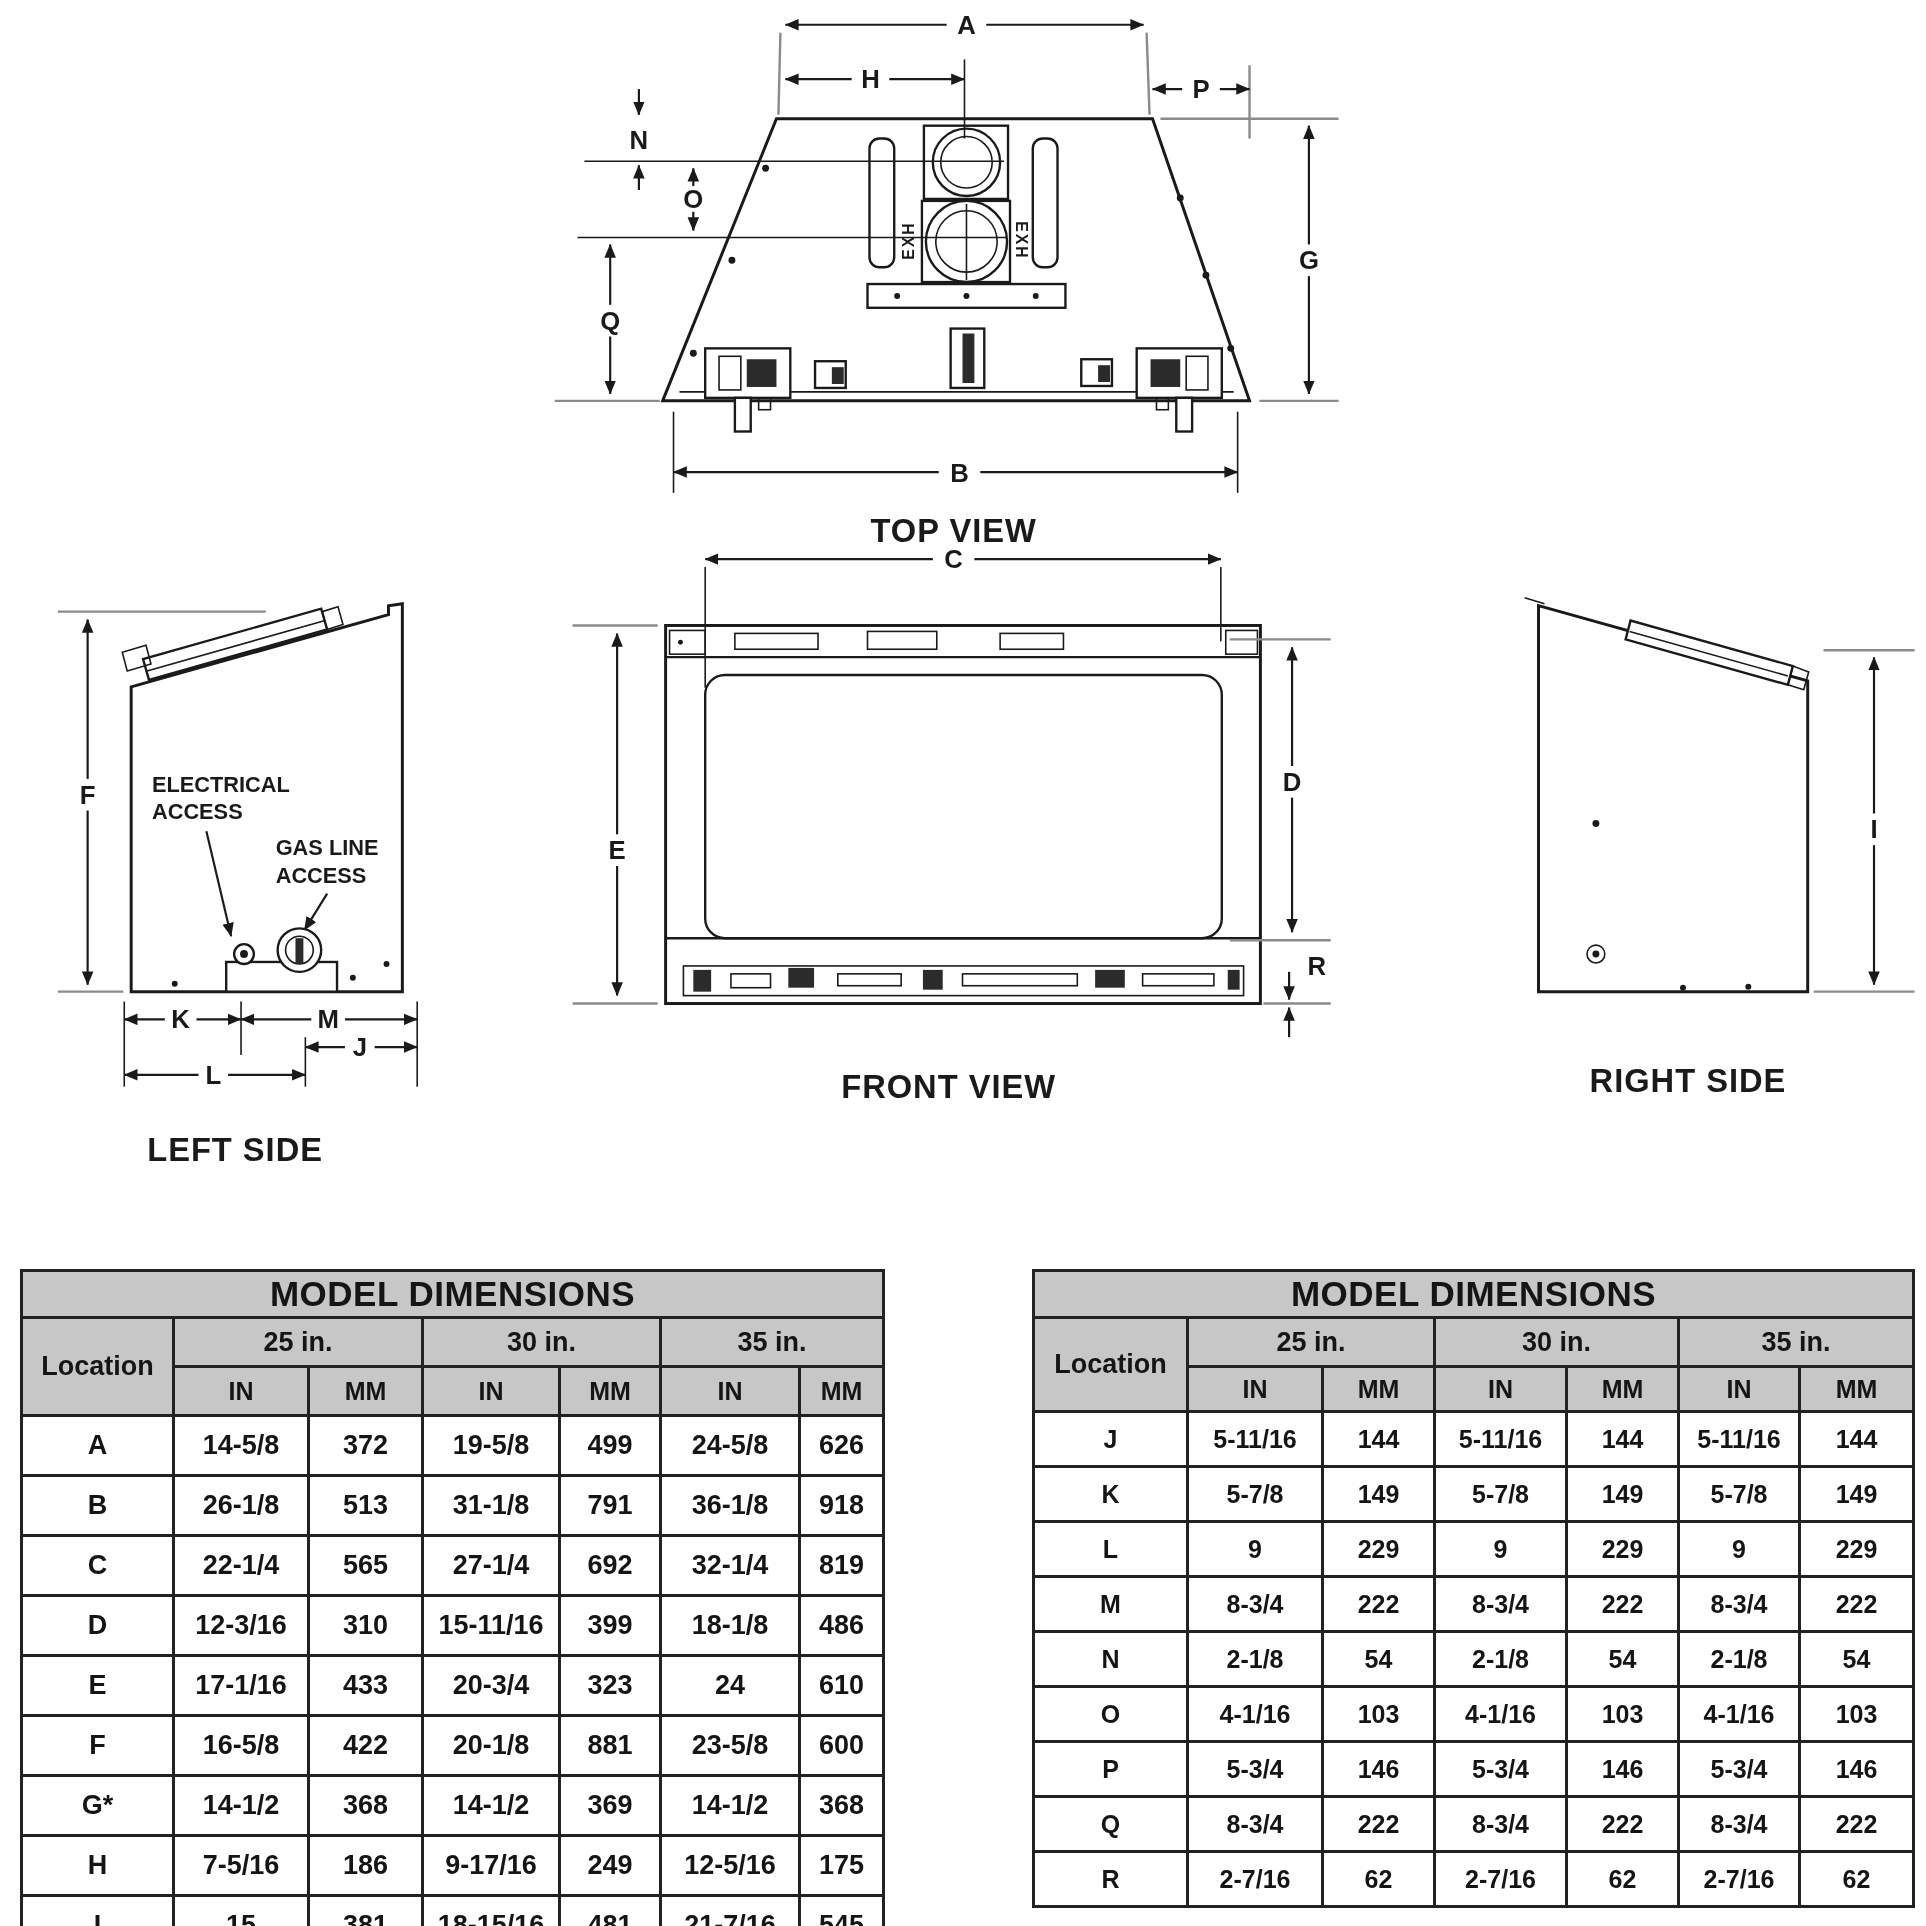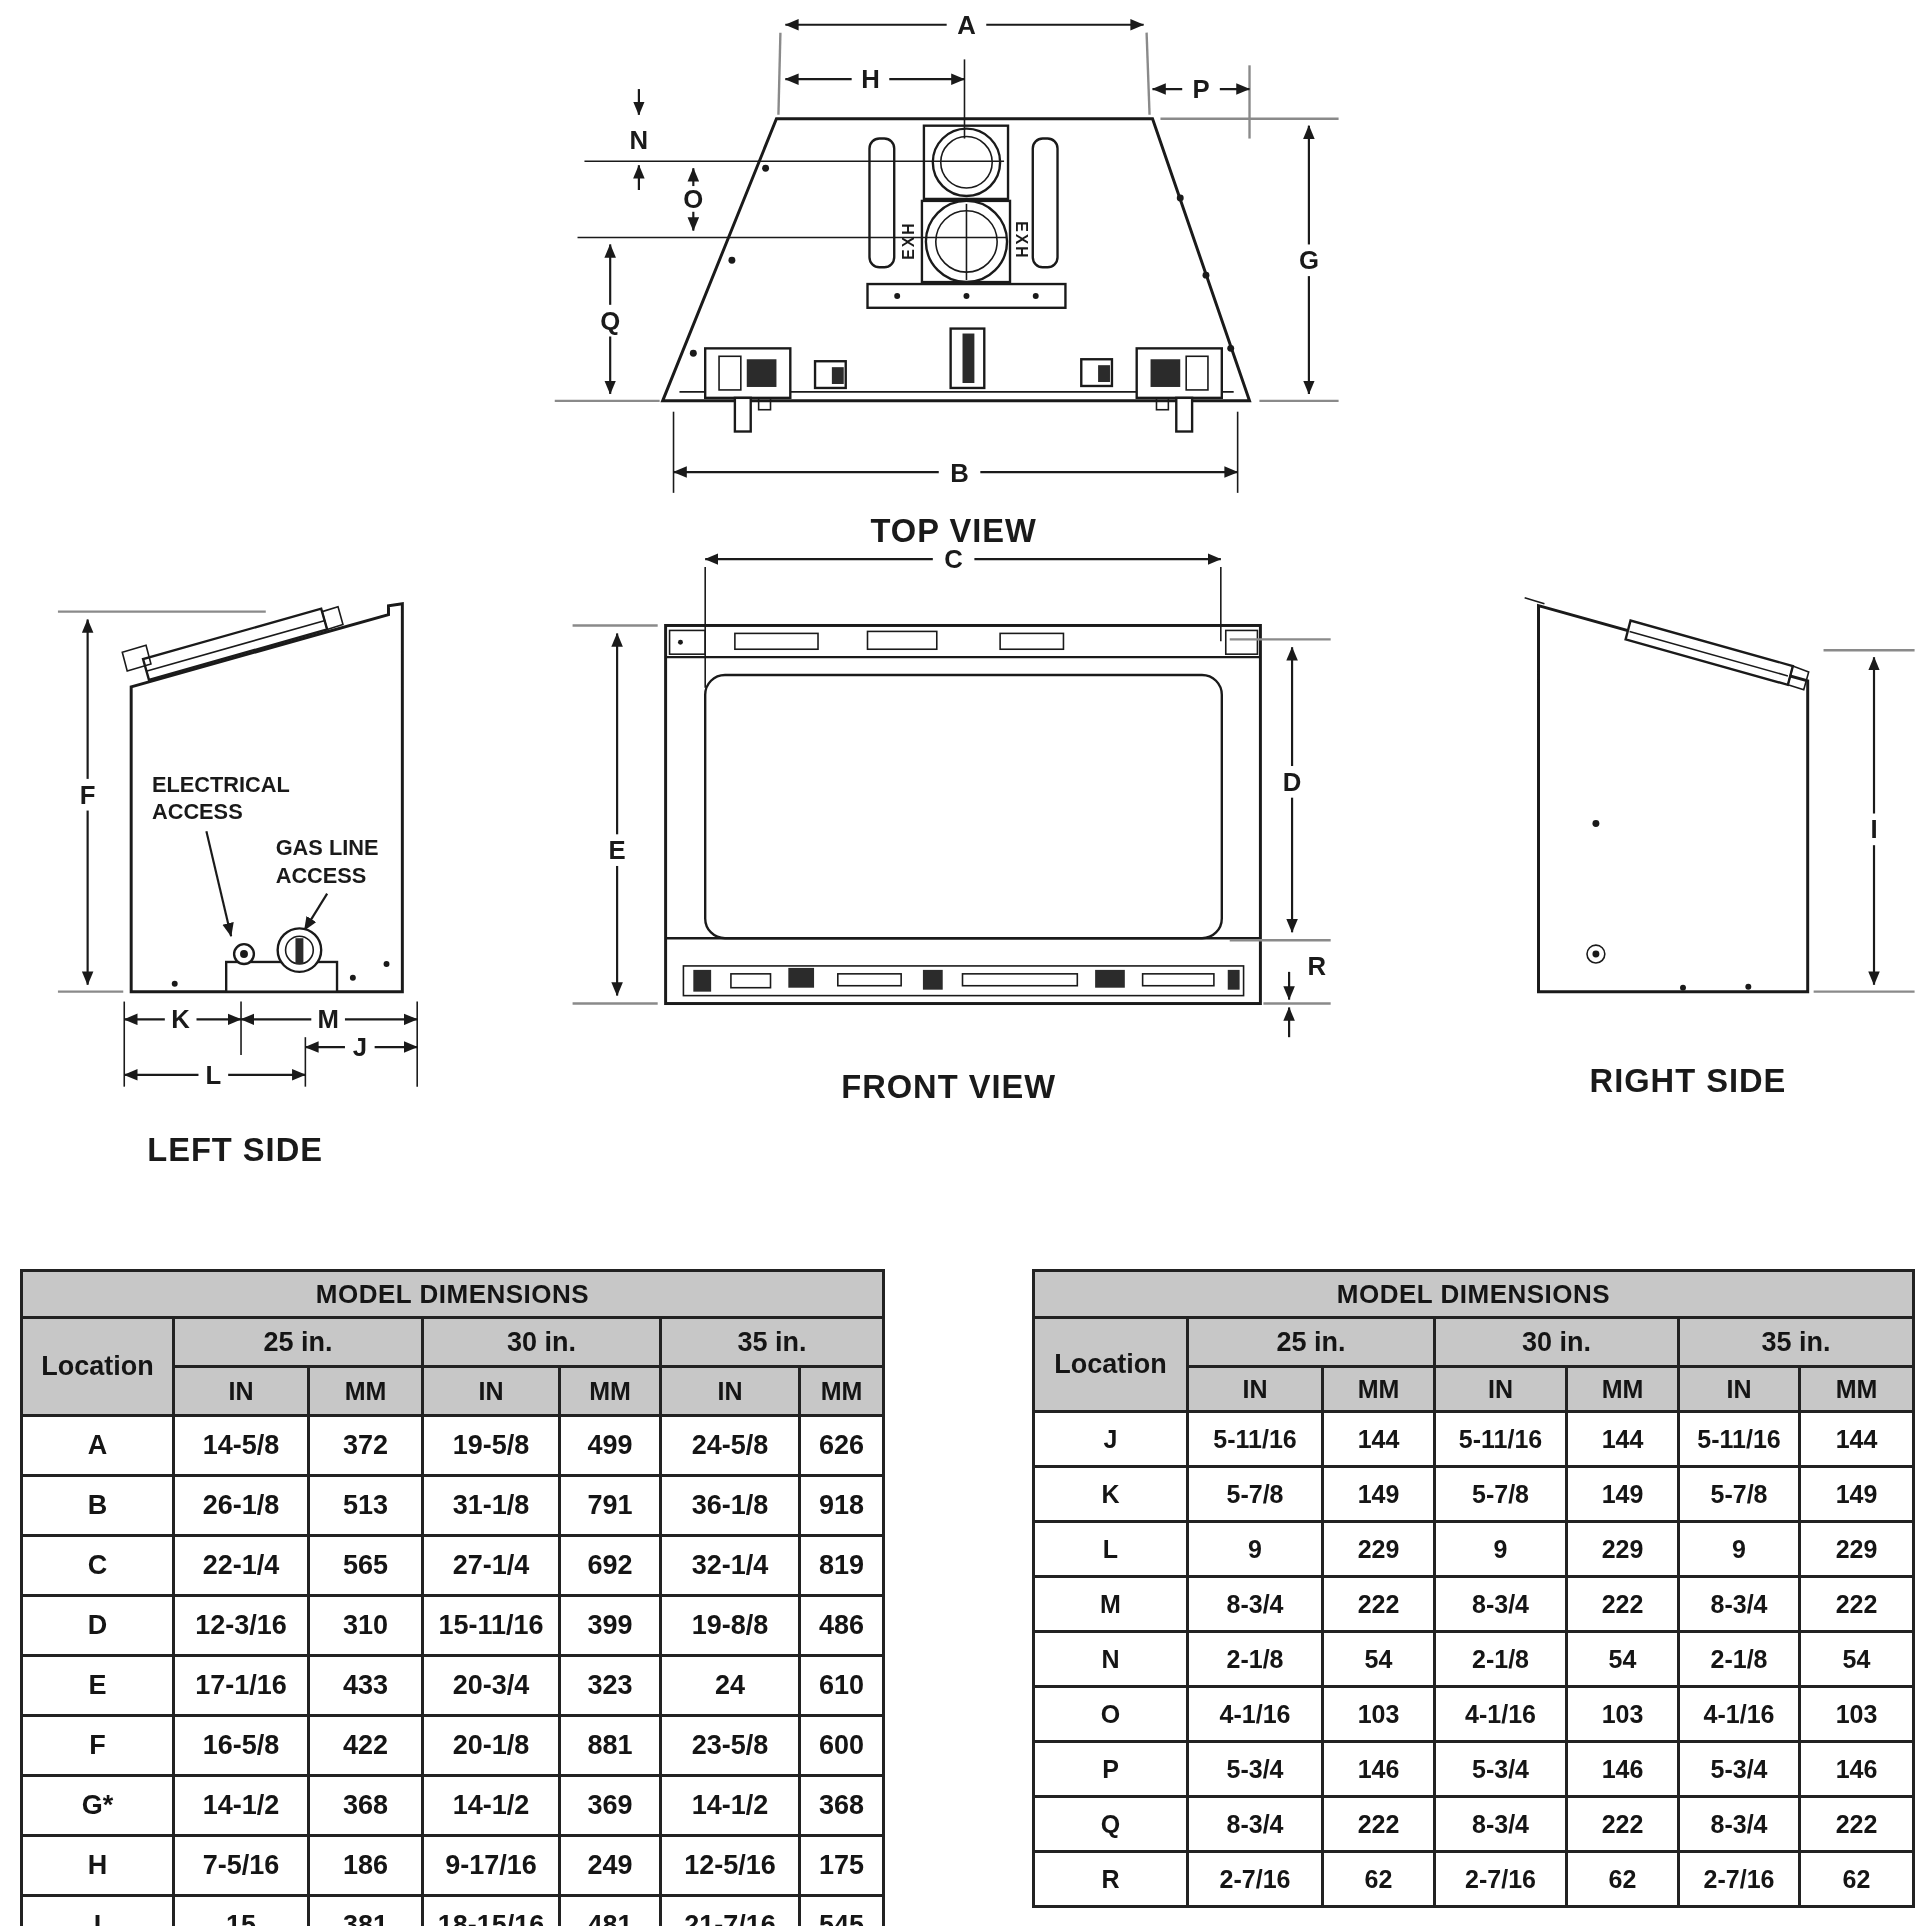--- a/index.html
+++ b/index.html
@@ -18,21 +18,21 @@
   .ext{stroke:#8a8a8a;stroke-width:2.4;}
   .dark{fill:#2b2b2b;}
   .dot{fill:#1a1a1a;}
   .wbg{fill:#ffffff;}
   .tbl{position:absolute;border-collapse:collapse;table-layout:fixed;background:#fff;}
   .tbl th,.tbl td{border:3px solid #222222;text-align:center;vertical-align:middle;padding:0;font-weight:bold;color:#151515;overflow:hidden;}
   .tbl th{background:#c7c7c7;}
   .tbl td{background:#ffffff;}
   #tableL{left:20px;top:1269px;width:861px;}
   #tableR{left:1032px;top:1269px;width:879px;}
-  tr.titleRow th{font-size:26px;height:44px;letter-spacing:0.5px;}
+  tr.titleRow th{font-size:35px;height:44px;letter-spacing:0.5px;}
   tr.grpRow th{font-size:27px;height:46px;}
   #tableL tr.subRow th{font-size:25px;height:46px;}
   #tableR tr.subRow th{font-size:25px;height:42px;}
   #tableL tr.dataRow td{font-size:27px;height:57px;}
   #tableR tr.dataRow td{font-size:25px;height:52px;}
 </style>
 </head>
 <body>
 
 <div id="stage">
@@ -316,21 +316,21 @@
           <td>692</td>
           <td>32-1/4</td>
           <td>819</td>
         </tr>
   <tr class="dataRow">
           <td>D</td>
           <td>12-3/16</td>
           <td>310</td>
           <td>15-11/16</td>
           <td>399</td>
-          <td>19-8/8</td>
+          <td>18-1/8</td>
           <td>486</td>
         </tr>
   <tr class="dataRow">
           <td>E</td>
           <td>17-1/16</td>
           <td>433</td>
           <td>20-3/4</td>
           <td>323</td>
           <td>24</td>
           <td>610</td>

